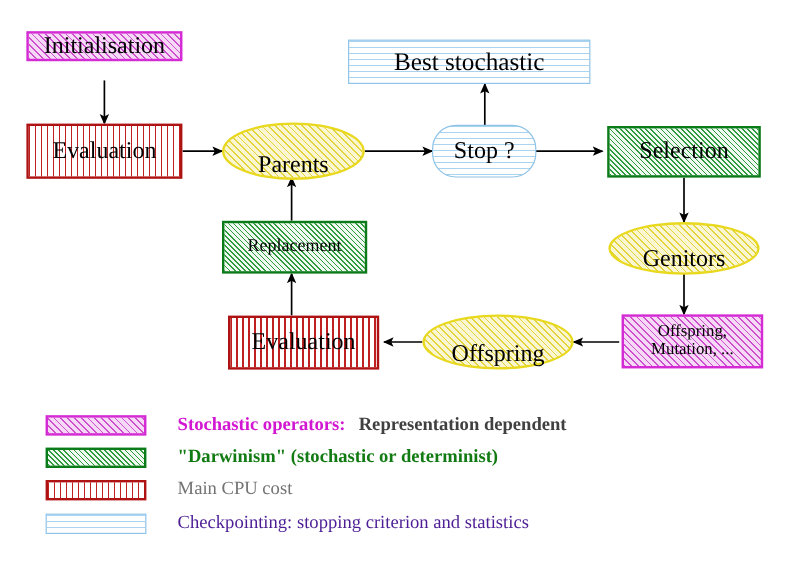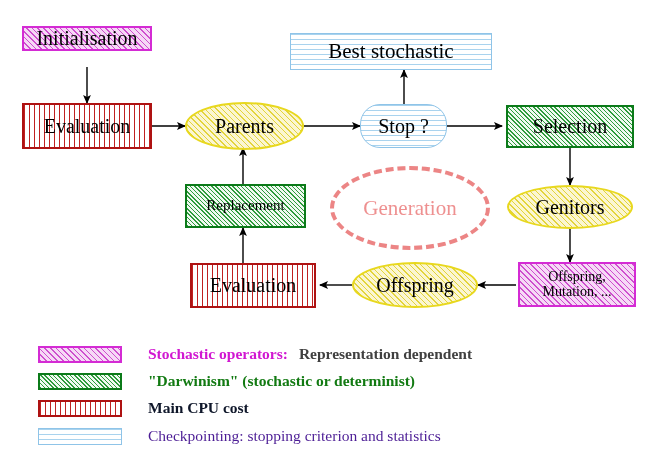--- a/index.html
+++ b/index.html
@@ -80,21 +80,21 @@
   }
   .hatch-yellow {
     border: 2px solid #E8D81E;
     background-color: #FBF6D2;
     background-image: repeating-linear-gradient(
       45deg,
       #E3D43C 0px, #E3D43C 1px,
       rgba(255,255,255,0) 1px, rgba(255,255,255,0) 4px);
   }
 
-  .ellipse { border-radius: 50%; }
+  .ellipse { border-radius: 50%; align-items: flex-end; }
   .rounded { border-radius: 20px; }
 
   .node.generation {
     border: 4px dashed #EC8585;
     border-radius: 50%;
     background: transparent;
     color: #EE9090;
   }
 
   
@@ -121,21 +121,21 @@
     flex: 0 0 auto;
   }
   .legend-text {
     margin-left: 26px;
     white-space: nowrap;
     font-size: 15.5px;
   }
   .lt-magenta { color: #D117D1; font-weight: bold; }
   .lt-gold    { color: #404040; font-weight: bold; margin-left: 11px; }
   .lt-green   { color: #127A12; font-weight: bold; }
-  .lt-red     { color: #0f172a; font-weight: bold; }
+  .lt-red     { color: #737373; font-weight: normal; }
   .lt-blue    { color: #4c1d95; font-family: Liberation Serif, serif; }
 </style>
 </head>
 <body>
 
 <div id="canvas">
 
   <svg id="edges" viewBox="0 0 662 471" width="662" height="471">
     <defs>
       <marker id="arrowhead" markerWidth="9" markerHeight="9" refX="8" refY="4.5" orient="auto" markerUnits="userSpaceOnUse">
@@ -206,23 +206,20 @@
   </div>
 
   <div class="node hatch-red-vert" style="left:190px; top:263px; width:126px; height:45px; font-size:20px;">
     <span class="label">Evaluation</span>
   </div>
 
   <div class="node hatch-green" style="left:185px; top:184px; width:121px; height:44px; font-size:15px;">
     <span class="label">Replacement</span>
   </div>
 
-  <div class="node generation" style="left:330px; top:166px; width:160px; height:84px; font-size:21px; z-index:1;">
-    <span class="label">Generation</span>
-  </div>
 
   <div id="legend">
 
     <div class="legend-row" style="top:8px;">
       <span class="swatch hatch-magenta"></span>
       <span class="legend-text lt-magenta">Stochastic operators:</span>
       <span class="legend-text lt-gold">Representation dependent</span>
     </div>
 
     <div class="legend-row" style="top:35px;">

